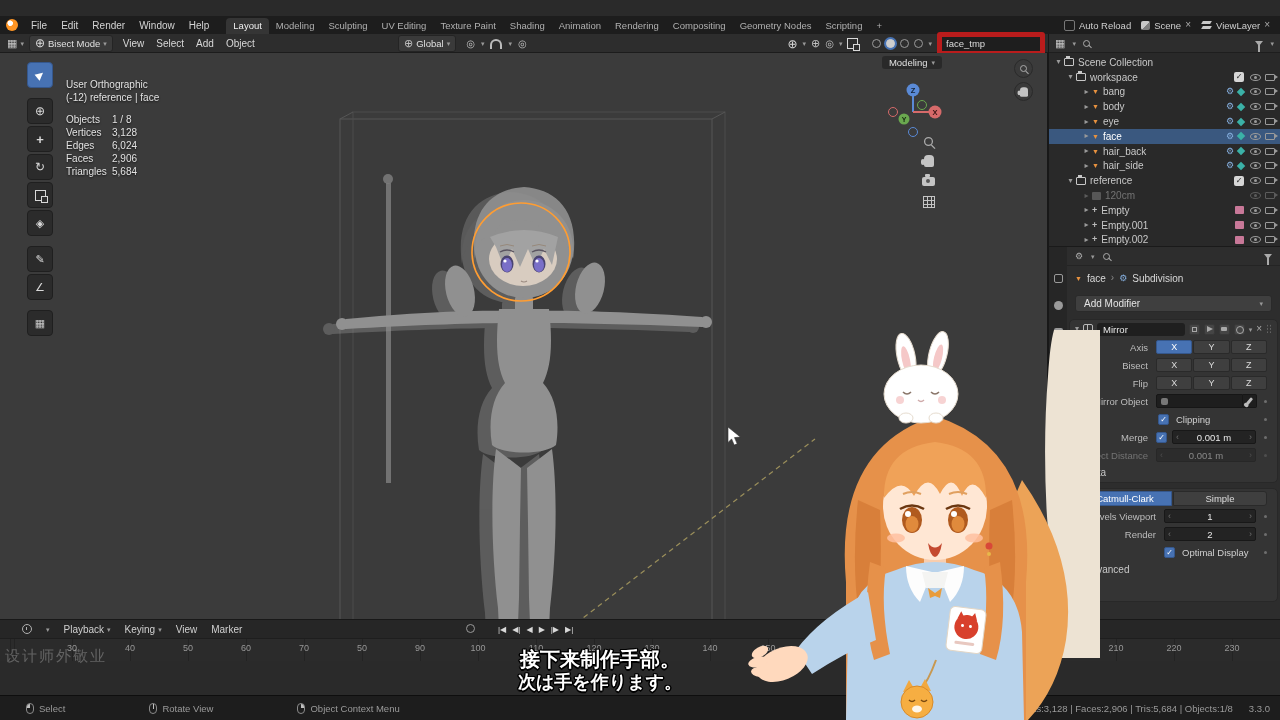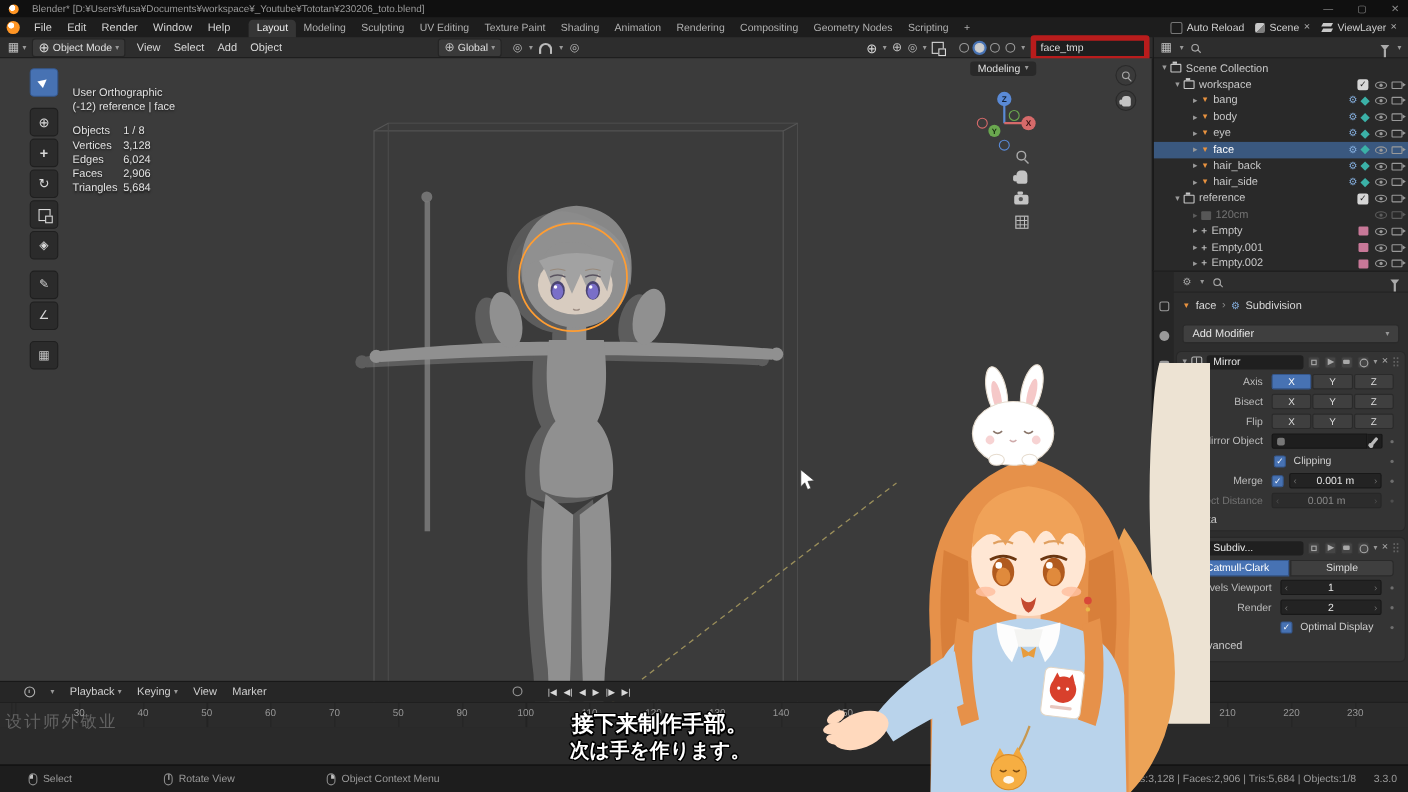--- a/index.html
+++ b/index.html
@@ -187,29 +187,20 @@
   .sub1{font-size:20px;font-weight:bold;line-height:23px}
   .sub2{font-size:18px;font-weight:bold;line-height:22px}
   .outline{text-shadow:-1.5px 0 #000,1.5px 0 #000,0 -1.5px #000,0 1.5px #000,-1px -1px #000,1px 1px #000,-1px 1px #000,1px -1px #000}
   #avatar{position:absolute;left:700px;top:330px;z-index:60}
 </style>
 </head>
 <body>
 
 <div id="app">
 
-  <div id="titlebar">
-    <span class="logo" style="width:9px;height:9px"></span>
-    <span class="t">Blender* [D:¥Users¥fusa¥Documents¥workspace¥_Youtube¥Tototan¥230206_toto.blend]</span>
-    <span style="margin-left:auto;display:flex;gap:12px">
-      <span class="winbtn">—</span>
-      <span class="winbtn">▢</span>
-      <span class="winbtn">✕</span>
-    </span>
-  </div>
 
   <div id="topbar">
     <span class="logo"></span>
     <span class="menu">File</span>
     <span class="menu">Edit</span>
     <span class="menu">Render</span>
     <span class="menu">Window</span>
     <span class="menu">Help</span>
     <div id="tabs">
       <span class="tab active">Layout</span>
@@ -241,21 +232,21 @@
         <span class="g c-x"></span>
       </span>
     </div>
   </div>
 
   <div id="h3d">
     <span class="g c-grid" style="margin:0 3px"></span>
     <span class="g c-caret"></span>
     <span class="hbtn" style="margin-left:5px">
       <span class="g c-cursor" style="font-size:9px"></span>
-      <span>Object Mode</span>
+      <span>Bisect Mode</span>
       <span class="g c-caret"></span>
     </span>
     <span class="hmenu">View</span>
     <span class="hmenu">Select</span>
     <span class="hmenu">Add</span>
     <span class="hmenu">Object</span>
     <div class="hcenter">
       <span class="hbtn">
         <span class="g c-globe"></span>
         <span>Global</span>
@@ -712,32 +703,20 @@
             <span class="ddot"></span>
           </span>
         </div>
         <div class="csec">
           <span class="g c-exp"></span>
           <span>Data</span>
         </div>
       </div>
 
       <div class="panel" style="top:241px;height:114px">
-        <div class="pnlhead">
-          <span class="g c-expo"></span>
-          <span class="subic"></span>
-          <span class="pname">Subdiv...</span>
-          <span class="tgl tgl1"></span>
-          <span class="tgl tgl2"></span>
-          <span class="tgl tgl3"></span>
-          <span class="tgl tgl4"></span>
-          <span class="g c-caret"></span>
-          <span class="g c-x"></span>
-          <span class="grip"></span>
-        </div>
         <div class="prow" style="padding-left:8px">
           <span class="seg">
             <span class="segbtn first sel">Catmull-Clark</span>
             <span class="segbtn last">Simple</span>
           </span>
         </div>
         <div class="prow">
           <span class="plabel" style="width:86px">Levels Viewport</span>
           <span class="wzone">
             <span class="vfield">1</span>

